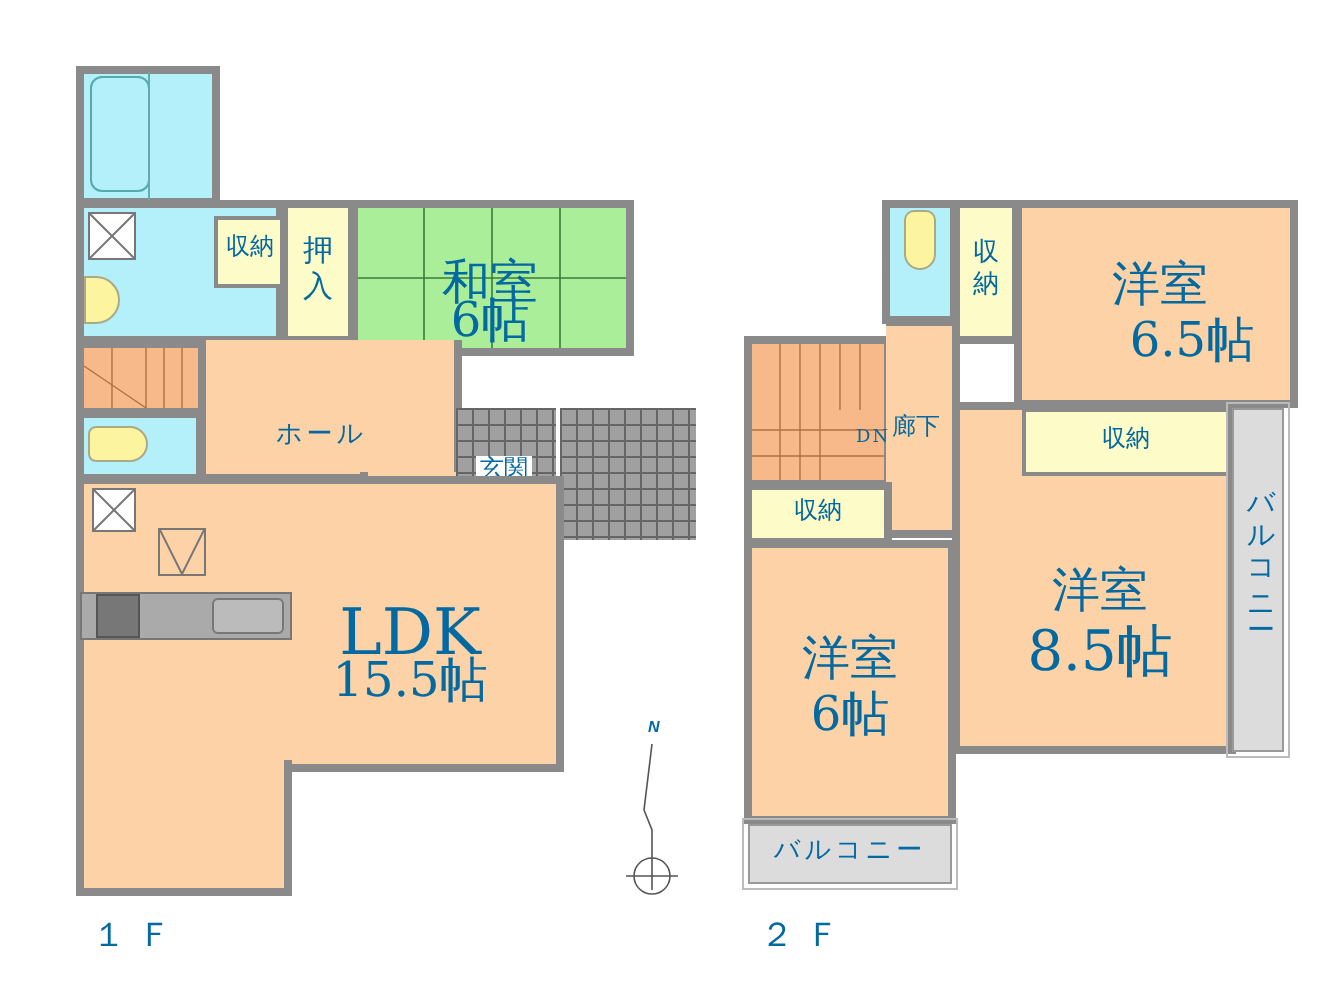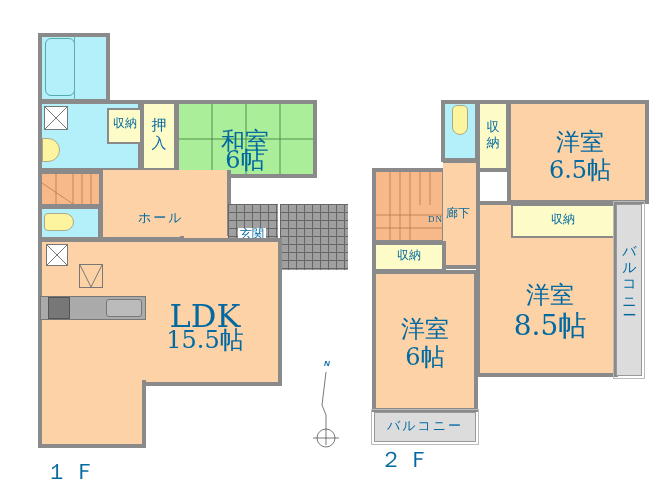--- a/index.html
+++ b/index.html
@@ -1,21 +1,21 @@
 <!DOCTYPE html>
 <html><head>
 <meta charset="utf-8">
 <style>
   html, body { margin:0; padding:0; background:#fff; }
   body { width:670px; height:500px; position:relative; overflow:hidden;
          font-family:"DejaVu Serif","Liberation Serif",serif; }
   .abs { position:absolute; box-sizing:border-box; }
   .room { position:absolute; box-sizing:border-box; border:4px solid #8a8a8a; }
   .lbl { position:absolute; color:#0369a1; text-align:center; line-height:1.05; white-space:nowrap; }
-  .floor-label { font-size:22px; letter-spacing:6px; }
+  .floor-label { font-size:17px; letter-spacing:6px; }
   svg { position:absolute; left:0; top:0; }
 </style>
 </head>
 <body>
 
 <div>
 
   <div class="room" style="left:38px;top:33px;width:72px;height:70px;background:#b3f0fa;"></div>
   <div class="abs" style="left:45px;top:38px;width:30px;height:58px;border:1px solid #5aa;border-radius:6px;"></div>
   <div class="abs" style="left:74px;top:36px;width:1px;height:64px;background:#6aa;"></div>
@@ -110,35 +110,35 @@
 
   <div class="room" style="left:441px;top:100px;width:38px;height:62px;background:#b3f0fa;"></div>
   <div class="abs" style="left:452px;top:105px;width:16px;height:30px;background:#fdf4a0;border:1px solid #aa8;border-radius:5px 5px 8px 8px;"></div>
 
   <div class="room" style="left:476px;top:100px;width:34px;height:72px;background:#fdfcc9;"></div>
   <div class="lbl" style="left:476px;top:120px;width:34px;font-size:13px;">収</div>
   <div class="lbl" style="left:476px;top:136px;width:34px;font-size:13px;">納</div>
 
   <div class="room" style="left:507px;top:100px;width:142px;height:104px;background:#fcd2a6;"></div>
   <div class="lbl" style="left:530px;top:130px;width:100px;font-size:24px;">洋室</div>
-  <div class="lbl" style="left:530px;top:158px;width:100px;font-size:24px;">6.5帖</div>
+  <div class="lbl" style="left:546px;top:158px;width:100px;font-size:24px;">6.5帖</div>
 
   <div class="room" style="left:372px;top:168px;width:74px;height:76px;background:#f8b98a;"></div>
   <svg width="670" height="500">
     <line x1="390" y1="172" x2="390" y2="240" stroke="#b07040" stroke-width="0.7"></line>
     <line x1="400" y1="172" x2="400" y2="240" stroke="#b07040" stroke-width="0.7"></line>
     <line x1="410" y1="172" x2="410" y2="240" stroke="#b07040" stroke-width="0.7"></line>
     <line x1="420" y1="172" x2="420" y2="205" stroke="#b07040" stroke-width="0.7"></line>
     <line x1="430" y1="172" x2="430" y2="205" stroke="#b07040" stroke-width="0.7"></line>
     <line x1="376" y1="215" x2="442" y2="215" stroke="#b07040" stroke-width="0.7"></line>
     <line x1="376" y1="228" x2="442" y2="228" stroke="#b07040" stroke-width="0.7"></line>
   </svg>
 
   <div class="room" style="left:443px;top:159px;width:37px;height:110px;background:#fcd2a6;border-left:none;"></div>
-  <div class="lbl" style="left:428px;top:215px;font-size:9px;letter-spacing:1px;font-family:Liberation Serif, serif;">DN</div>
+  <div class="lbl" style="left:428px;top:215px;font-size:9px;letter-spacing:1px;">DN</div>
   <div class="lbl" style="left:446px;top:207px;font-size:12px;">廊下</div>
 
   <div class="room" style="left:372px;top:241px;width:74px;height:32px;background:#fdfcc9;"></div>
   <div class="lbl" style="left:372px;top:249px;width:74px;font-size:12px;">収納</div>
 
   <div class="room" style="left:372px;top:270px;width:106px;height:142px;background:#fcd2a6;"></div>
   <div class="lbl" style="left:380px;top:317px;width:90px;font-size:24px;">洋室</div>
   <div class="lbl" style="left:380px;top:345px;width:90px;font-size:24px;">6帖</div>
 
   <div class="room" style="left:476px;top:201px;width:142px;height:176px;background:#fcd2a6;"></div>
@@ -146,14 +146,14 @@
   <div class="lbl" style="left:511px;top:213px;width:104px;font-size:12px;">収納</div>
   <div class="lbl" style="left:500px;top:283px;width:100px;font-size:24px;">洋室</div>
   <div class="lbl" style="left:500px;top:311px;width:100px;font-size:28px;">8.5帖</div>
 
   <div class="abs" style="left:616px;top:204px;width:26px;height:172px;background:#dcdcdc;border:1px solid #999;outline:1px solid #bbb;outline-offset:2px;"></div>
   <div class="lbl" style="left:621px;top:235px;width:16px;font-size:14px;writing-mode:vertical-rl;letter-spacing:2px;">バルコニー</div>
 
   <div class="abs" style="left:374px;top:412px;width:102px;height:30px;background:#dcdcdc;border:1px solid #999;outline:1px solid #bbb;outline-offset:2px;"></div>
   <div class="lbl" style="left:374px;top:419px;width:102px;font-size:13px;letter-spacing:2px;">バルコニー</div>
 
-  <div class="lbl floor-label" style="left:380px;top:448px;">２Ｆ</div>
+  <div class="lbl floor-label" style="left:380px;top:460px;">２Ｆ</div>
 </div>
 
 </body></html>

